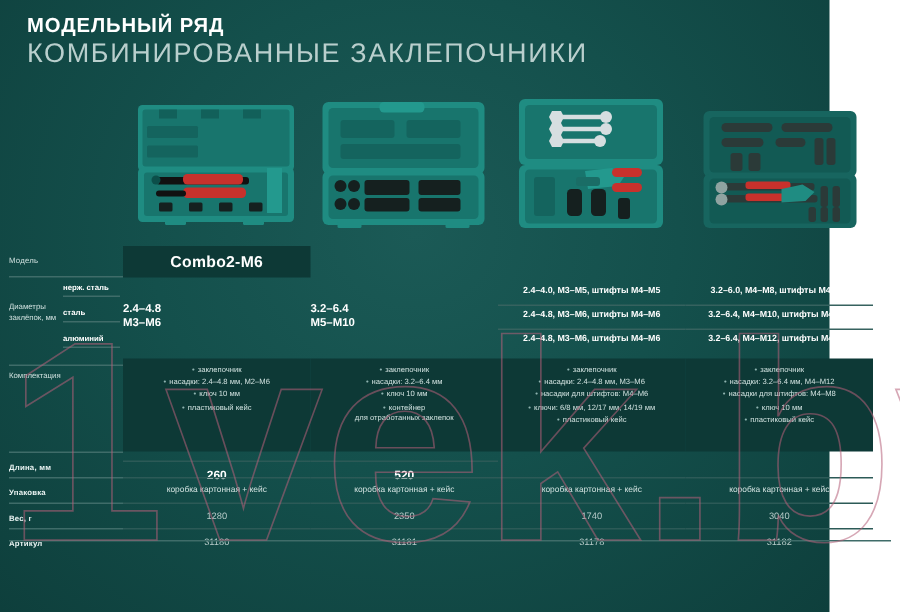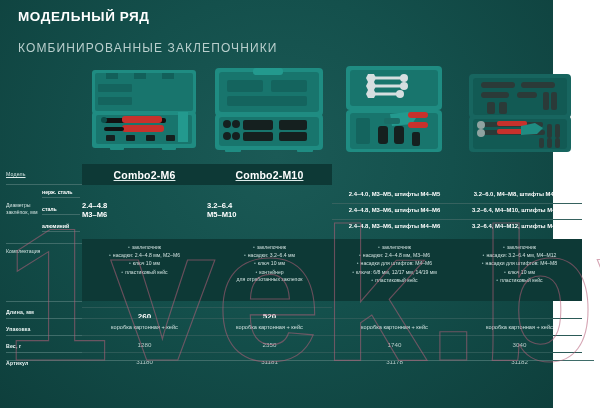--- a/index.html
+++ b/index.html
@@ -26,22 +26,22 @@
 
   
   .header {
     position: absolute; left: 18px; top: 8px; z-index: 2;
   }
   .h-title {
     font-size: 13.5px; font-weight: bold; letter-spacing: 0.6px;
     color: #ffffff; line-height: 17px;
   }
   .h-sub {
-    font-size: 12px; font-weight: normal; letter-spacing: 1.1px;
-    color: #b9cfcd; line-height: 17px; margin-top: 15px;
+    font-size: 18px; font-weight: normal; letter-spacing: 1.1px;
+    color: #b9cfcd; line-height: 17px; margin-top: 2px;
   }
 
   
   .products {
     position: absolute; left: 0; top: 52px; width: 600px; height: 112px;
     display: flex; z-index: 2;
   }
   .prod {
     flex: 0 0 125px; height: 112px; position: relative;
   }
@@ -65,21 +65,21 @@
   }
   .lbl.bold { font-weight: bold; }
 
   .cell {
     flex: 0 0 125px;
     margin-right: 0px;
     text-align: center;
   }
 
   
-  .row-model { height: 21px; text-decoration: underline; }
+  .row-model { height: 21px; }
   .row-model .cell {
     background: #0d3936;
     display: flex; align-items: center; justify-content: center;
     font-size: 10.5px; font-weight: bold; color: #ffffff;
     letter-spacing: 0.2px;
   }
   .row-model .lbl { font-size: 5.2px; }
   .underline-lbl {
     border-bottom: 1px solid #3f6c69;
     height: 100%;
@@ -313,21 +313,20 @@
 
   </div>
 
   <div class="table">
 
     <div class="row row-model">
       <div class="lbl">
         <span class="underline-lbl">Модель</span>
       </div>
       <div class="cell">Combo2-M6</div>
-      <div class="cell">Combo2-M10</div>
     </div>
 
     <div class="diam-wrap">
       <div class="diam-left">
         <div class="cap">
           <div>Диаметры</div>
           <div>заклёпок, мм</div>
         </div>
         <div class="sub s1">нерж. сталь</div>
         <div class="sub s2">сталь</div>

